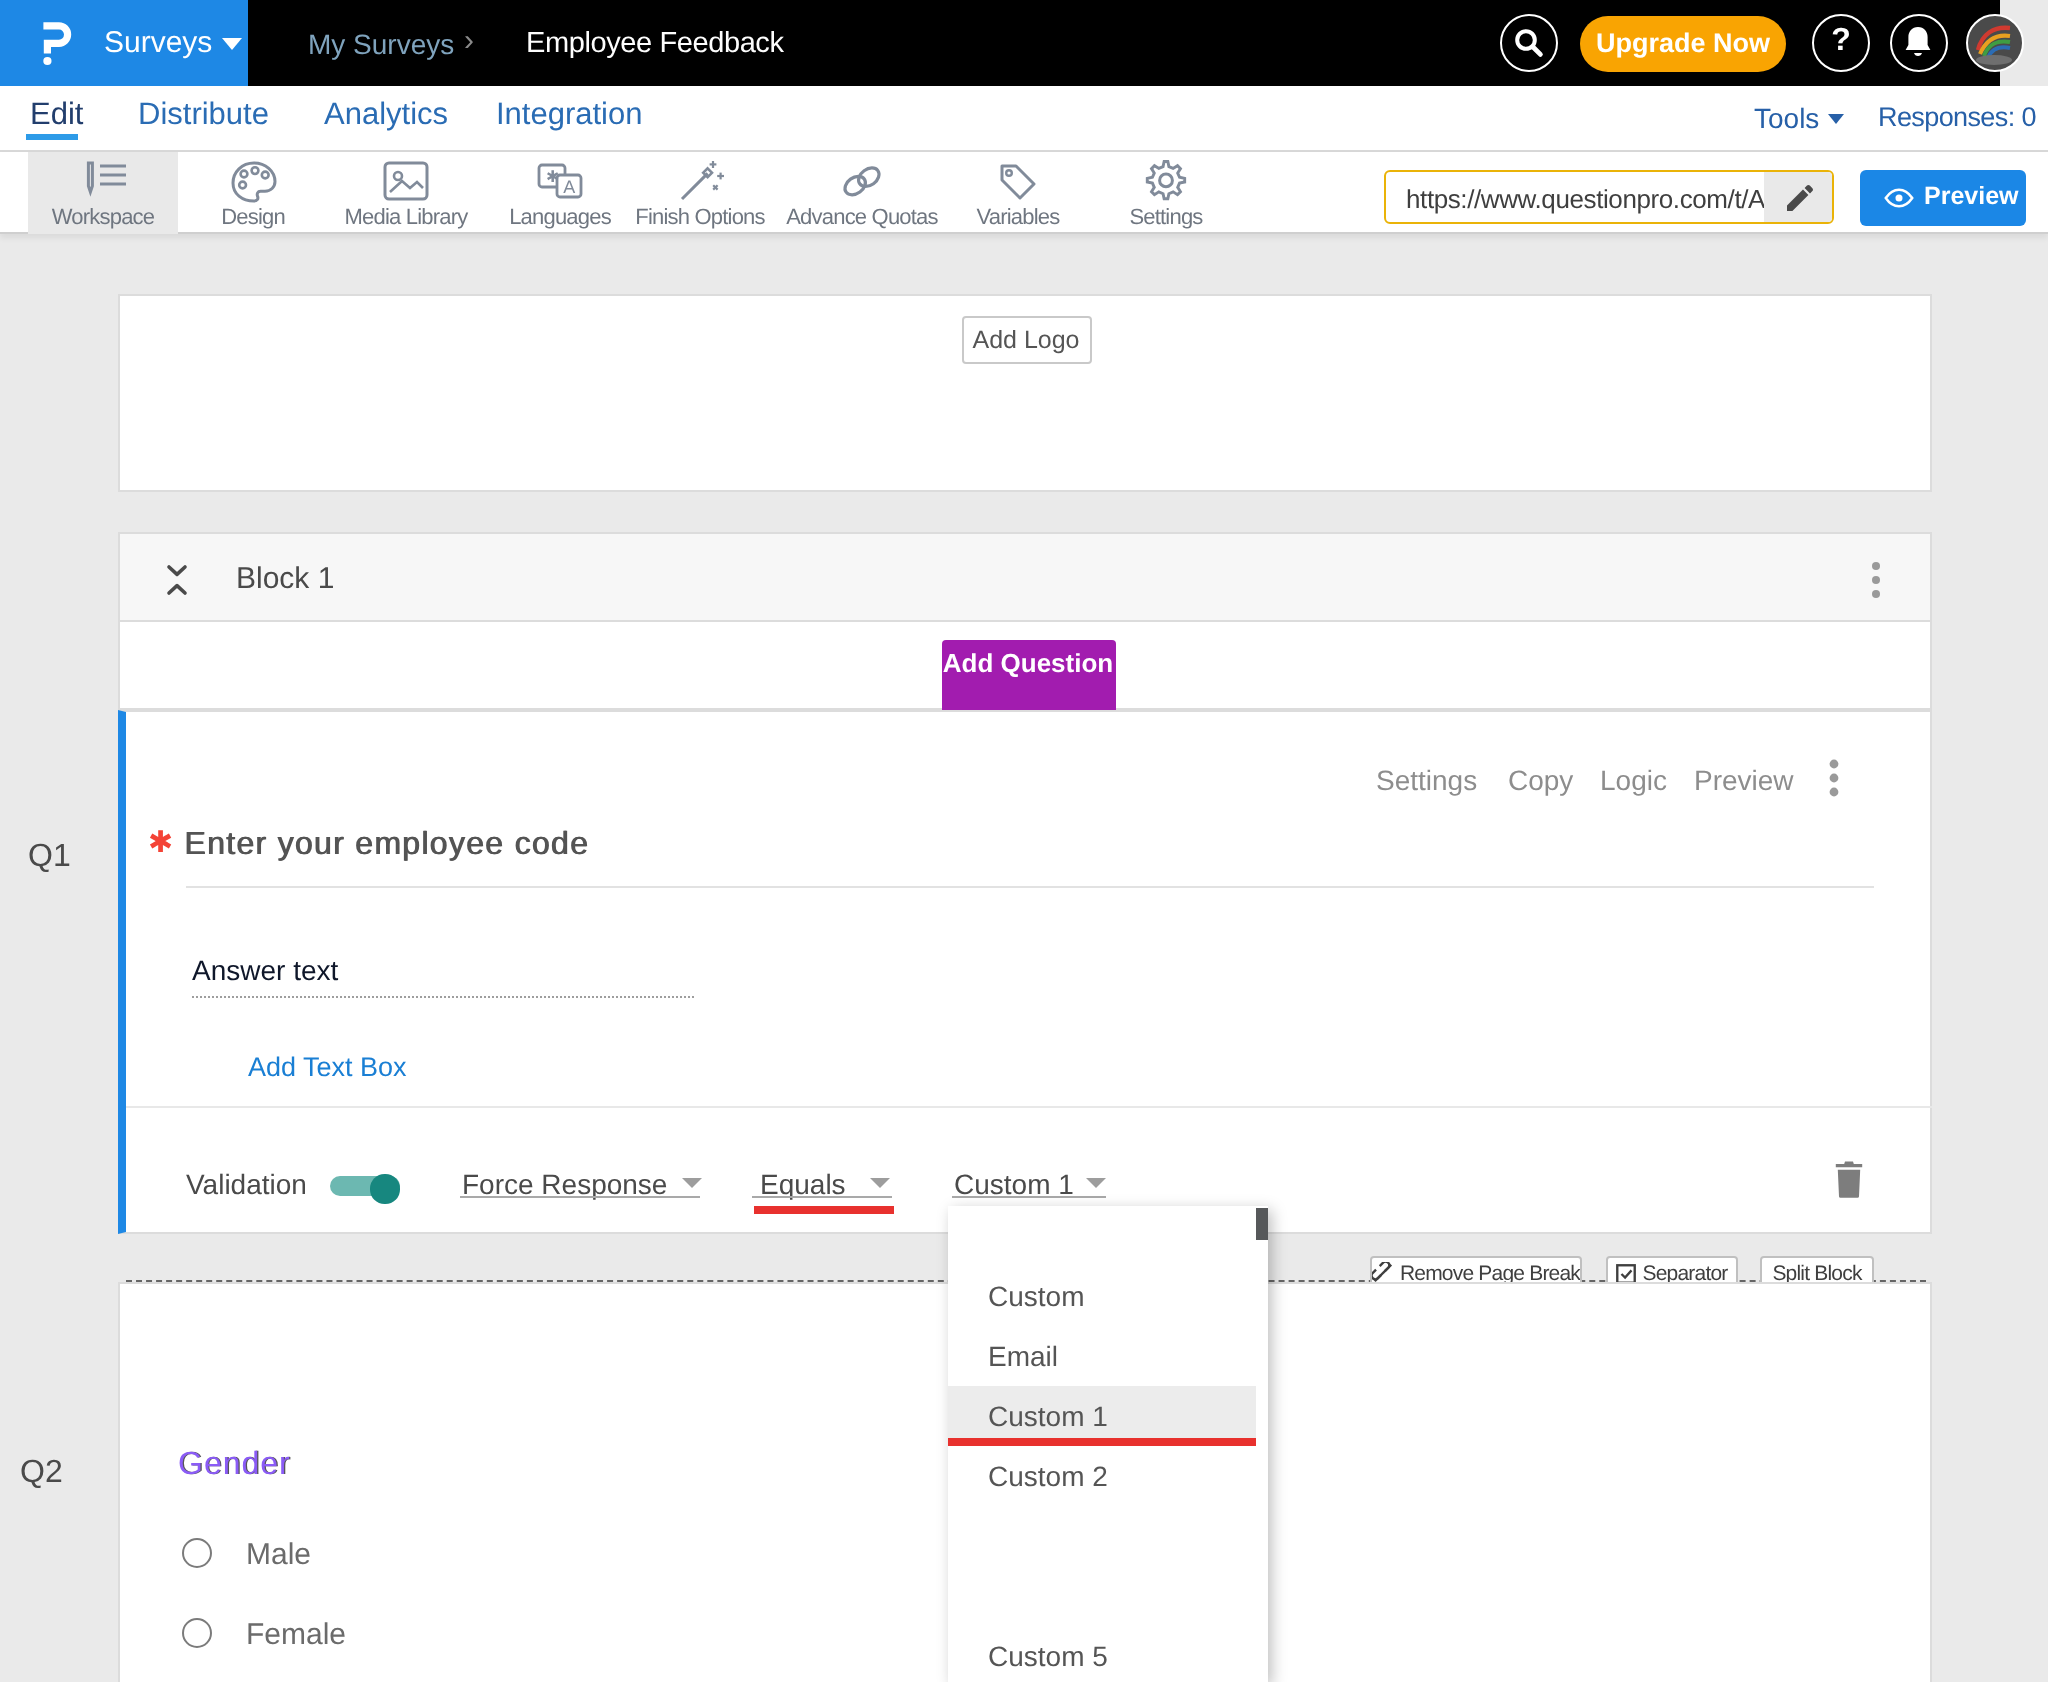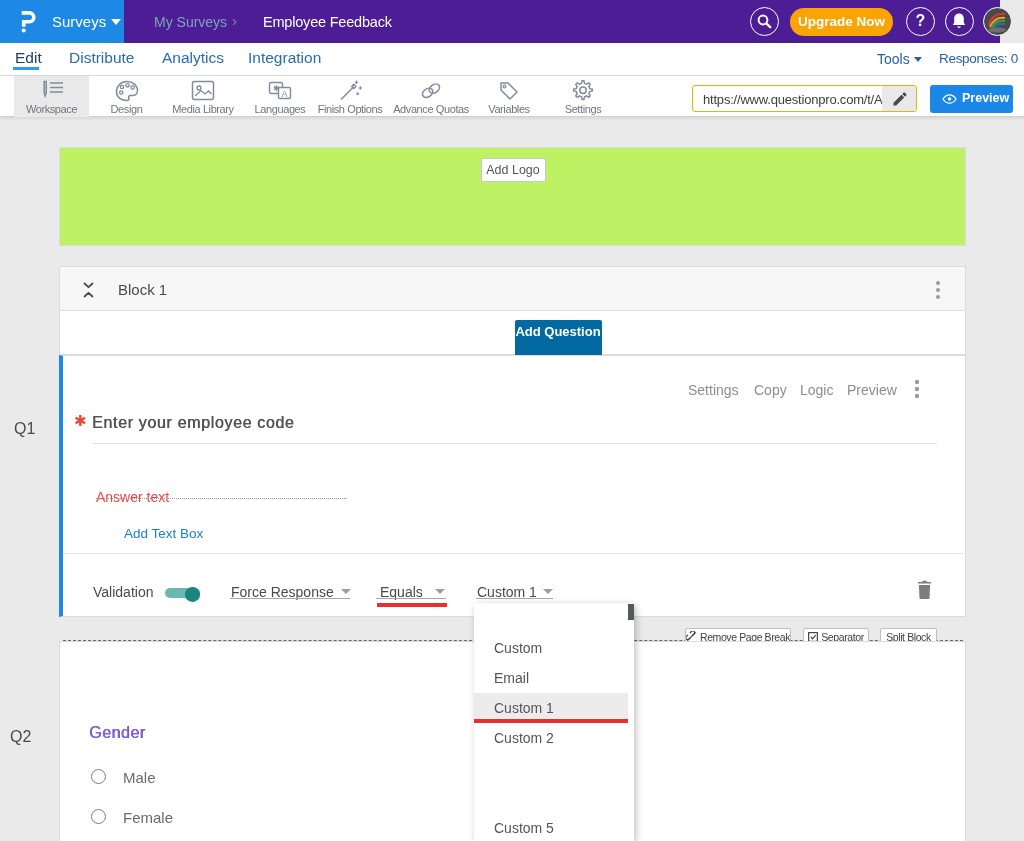--- a/index.html
+++ b/index.html
@@ -1,21 +1,21 @@
 <!DOCTYPE html>
 <html><head>
 <meta charset="utf-8">
 <style>
   * { margin:0; padding:0; box-sizing:border-box; }
   html,body { width:1024px; height:841px; overflow:hidden; }
   body { font-family:"Liberation Sans", sans-serif; position:relative; background:#eaeaea; }
   .abs { position:absolute; }
 
   
-  #topbar { position:absolute; left:0; top:0; width:1000px; height:43px; background:#4c1d95; }
+  #topbar { position:absolute; left:0; top:0; width:1000px; height:43px; background:#000000; }
   #brand { position:absolute; left:0; top:0; width:124px; height:43px; background:#1e88e5; }
   #brand .surveys { position:absolute; left:52px; top:13px; color:#fff; font-size:15px; }
   #brand .caret { position:absolute; left:111px; top:19px; width:0; height:0;
      border-left:5px solid transparent; border-right:5px solid transparent; border-top:6px solid #fff; }
   .crumb1 { position:absolute; left:154px; top:14px; color:#7fa3bd; font-size:14px; }
   .crumbsep { position:absolute; left:232px; top:12px; color:#8a8a8a; font-size:15px; }
   .crumb2 { position:absolute; left:263px; top:14px; color:#fdfdfd; font-size:14.5px; letter-spacing:-0.2px; }
   .circbtn { position:absolute; top:7px; width:29px; height:29px; border:1.5px solid #fff; border-radius:50%; }
   #upgrade { position:absolute; left:790px; top:8px; width:103px; height:28px; background:#f9a402;
      border-radius:14px; color:#fff; font-size:13.5px; font-weight:bold; text-align:center; line-height:28px; }
@@ -35,35 +35,35 @@
   .titem .ticon { position:absolute; top:4px; left:50%; transform:translateX(-50%); }
   .titem .tlabel { position:absolute; top:27px; width:200px; left:50%; transform:translateX(-50%); font-size:11px; letter-spacing:-0.4px; color:#6f7680; }
   .titem.active { background:#e9e9e9; }
   #urlbox { position:absolute; left:692px; top:9px; width:225px; height:27px; background:#fff; border:1px solid #eab308; border-radius:3px; overflow:hidden; }
   #urlbox .urltext { position:absolute; left:10px; top:6px; font-size:13px; letter-spacing:-0.2px; color:#3f3f3f; white-space:nowrap; width:180px; overflow:hidden; }
   #urlbox .pencilzone { position:absolute; right:0; top:0; width:34px; height:100%; background:#e9e9e9; }
   #previewbtn { position:absolute; left:930px; top:9px; width:83px; height:28px; background:#1b87e6; border-radius:3px; color:#fff; font-weight:bold; font-size:13.5px; line-height:27px; }
 
   
   .card { position:absolute; left:59px; width:907px; background:#fff; border:1px solid #dcdcdc; }
-  #card1 { top:147px; height:99px; background:#bef264;padding-left:32px; }
+  #card1 { top:147px; height:99px; background:#ffffff;padding-left:32px; }
   #addlogo { position:absolute; left:calc(50% - 32px); top:10px; width:65px; height:24px; background:#fff; border:1px solid #c9c9c9; border-radius:2px; font-size:12.5px; color:#555; text-align:center; line-height:22px; }
   #card1 h1 { position:absolute; left:28px; top:58px; font-size:23px; font-weight:normal; color:#4181c9; letter-spacing:-0.2px; }
 
   #blockhead { top:266px; height:45px; background:#f7f7f7; }
   #blockhead .btitle { position:absolute; left:58px; top:14px; font-size:15px; color:#4a4a4a; }
   #addqstrip { top:311px; height:44px; border-top:none; }
-  #addqbtn { position:absolute; left:calc(50% - 42px); top:9px; width:87px; height:40px; background:#0369a1; border-radius:2px; color:#fff; font-weight:bold; font-size:13px; text-align:center; line-height:24px;margin-left:44px; }
+  #addqbtn { position:absolute; left:calc(50% - 42px); top:9px; width:87px; height:40px; background:#a21caf; border-radius:2px; color:#fff; font-weight:bold; font-size:13px; text-align:center; line-height:24px; }
 
   #q1card { top:355px; height:262px; border-left:4px solid #1e88e5; }
   .qtools span { position:absolute; top:26px; font-size:14px; color:#8d8d8d; }
   .q1title { position:absolute; left:29px; top:58px; font-size:16px; color:#545454; letter-spacing:0.65px; text-shadow:0.5px 0 0 #545454; }
   .q1ast { position:absolute; left:11px; top:56px; color:#f44336; font-size:15px; }
   .q1underline { position:absolute; left:30px; top:87px; width:844px; height:1px; background:#e2e2e2; }
-  .anstext { position:absolute; left:33px; top:121px; font-size:14px; color:#ef4444;margin-top:12px; }
+  .anstext { position:absolute; left:33px; top:121px; font-size:14px; color:#0f172a; }
   .ansline { position:absolute; left:33px; top:142px; width:251px; border-top:1px dotted #9e9e9e; }
   .addtextbox { position:absolute; left:61px; top:170px; font-size:13.5px; color:#1a7fd4; }
   .vdivider { position:absolute; left:0px; top:197px; width:903px; height:1px; background:#e8e8e8; }
 
   
   #vrow { position:absolute; left:0; top:0; width:1024px; height:0; }
 
   #q2card { top:641px; height:200px; border-bottom:none; }
   .q2title { position:absolute; left:29px; top:82px; font-size:16px; color:#8b5cf6; letter-spacing:0.5px; text-shadow:0.6px 0 0 #555; }
   .radio { position:absolute; left:31px; width:15px; height:15px; border:1.6px solid #7b7b7b; border-radius:50%; background:#fff; }

